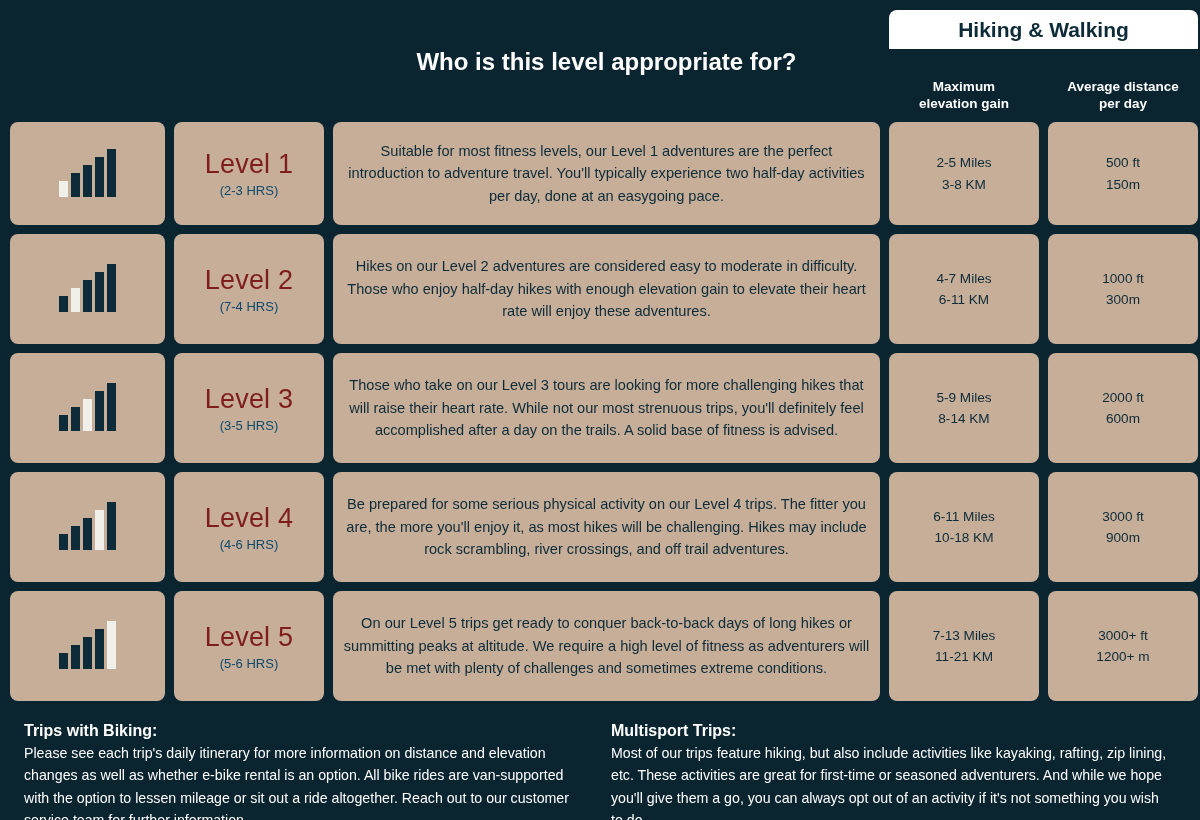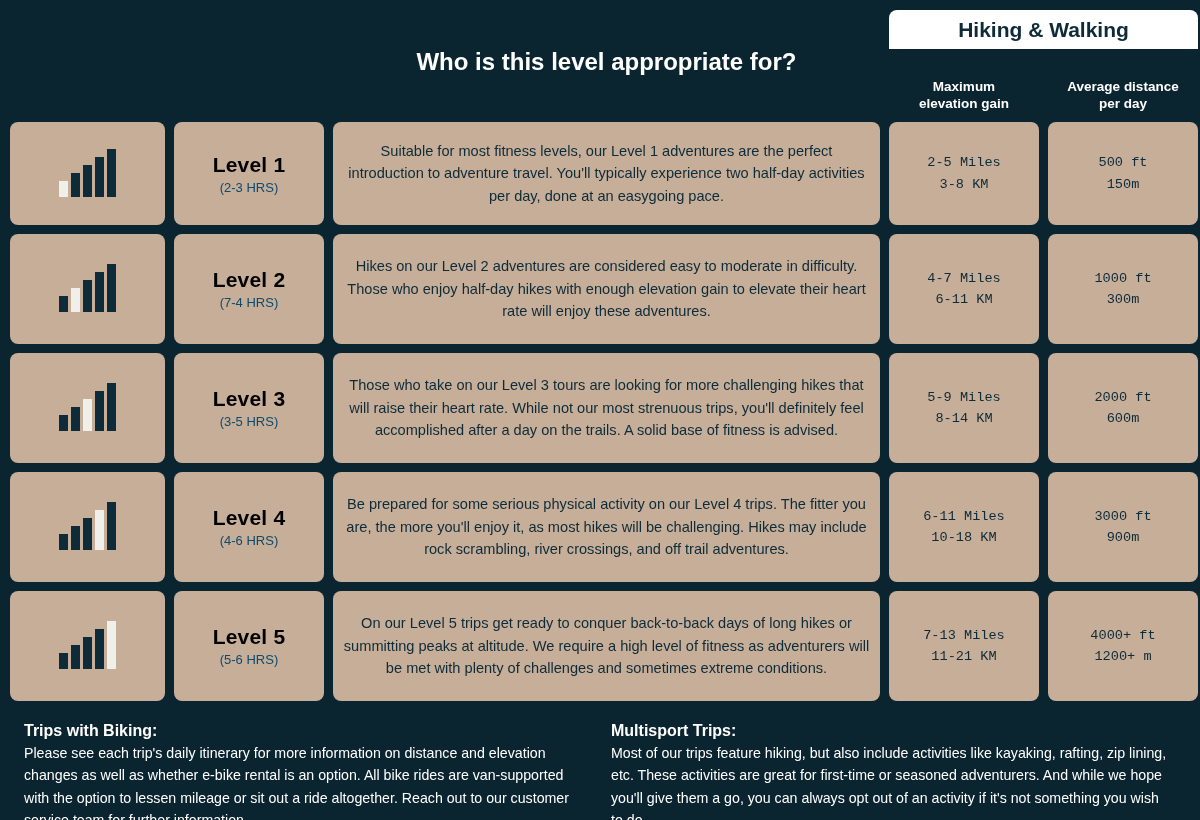--- a/index.html
+++ b/index.html
@@ -101,23 +101,23 @@
     align-items: center;
     justify-content: center;
   }
   .level-cell {
     display: flex;
     flex-direction: column;
     align-items: center;
     justify-content: center;
   }
   .level-name {
-    font-size: 21px;
-    font-weight: bold;
-    color: #000000;
+    font-size: 27px;
+    font-weight: normal;
+    color: #7f1d1d;
     letter-spacing: .2px;
   }
   .level-hours {
     font-size: 13px;
     color: #0c4a6e;
     margin-top: 3px;
   }
   .desc-cell {
     display: flex;
     align-items: center;
@@ -130,21 +130,20 @@
   }
   .stat-cell {
     display: flex;
     flex-direction: column;
     align-items: center;
     justify-content: center;
     text-align: center;
     font-size: 13.6px;
     line-height: 1.55;
     color: #0d2b38;
-    font-family: Liberation Mono, monospace;
   }
 
   
   .bars {
     display: flex;
     align-items: flex-end;
     gap: 3px;
     height: 46px;
   }
   .bar {
@@ -311,21 +310,21 @@
     <div class="cell tan level-cell">
       <div class="level-name">Level 5</div>
       <div class="level-hours">(5-6 HRS)</div>
     </div>
     <div class="cell tan desc-cell">On our Level 5 trips get ready to conquer back-to-back days of long hikes or summitting peaks at altitude. We require a high level of fitness as adventurers will be met with plenty of challenges and sometimes extreme conditions.</div>
     <div class="cell tan stat-cell">
       <span>7-13 Miles</span>
       <span>11-21 KM</span>
     </div>
     <div class="cell tan stat-cell">
-      <span>4000+ ft</span>
+      <span>3000+ ft</span>
       <span>1200+ m</span>
     </div>
 
   </div>
 
   <div class="footer">
     <div class="note">
       <div class="note-title">Trips with Biking:</div>
       <div class="note-body">Please see each trip's daily itinerary for more information on distance and elevation changes as well as whether e-bike rental is an option. All bike rides are van-supported with the option to lessen mileage or sit out a ride altogether. Reach out to our customer service team for further information.</div>
     </div>

